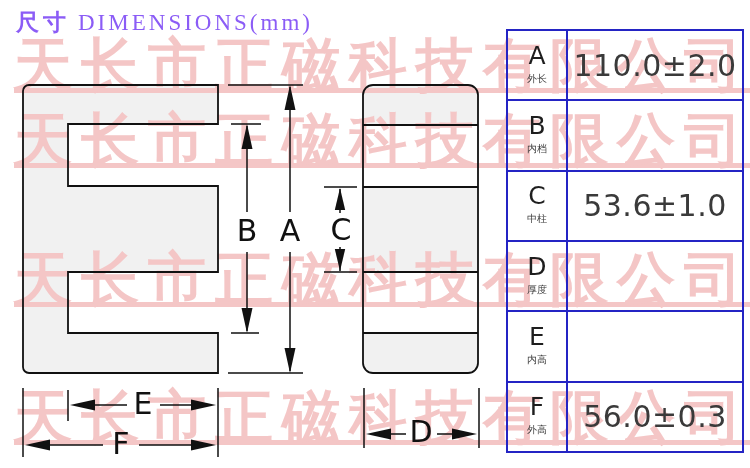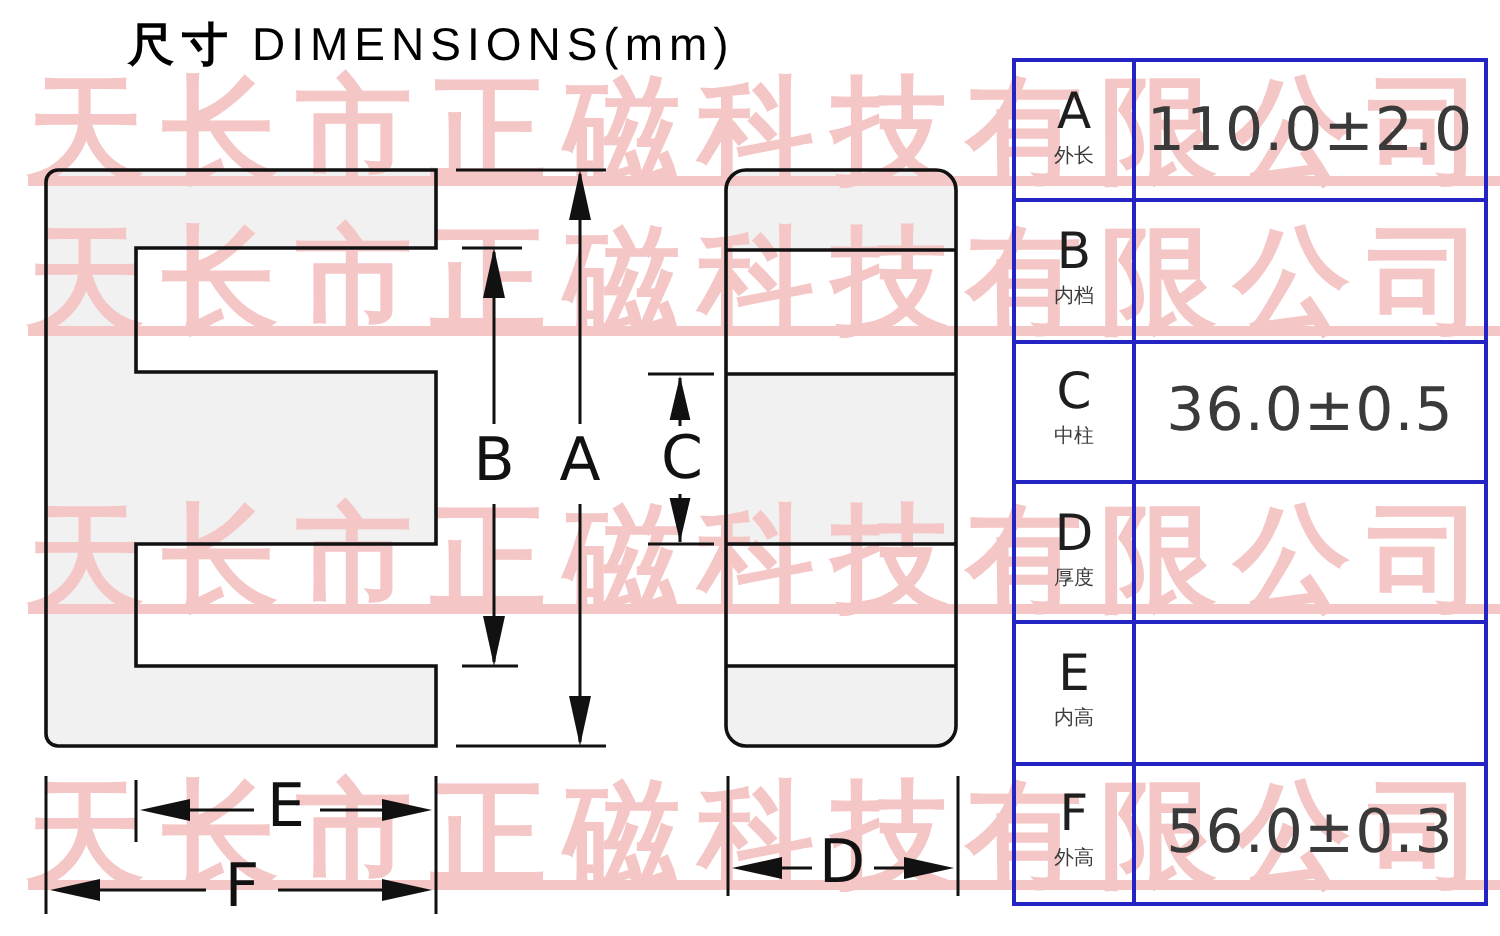--- a/index.html
+++ b/index.html
@@ -2,22 +2,22 @@
 <html style="--wm: #f4c6c6; --tbl: #2424c4;"><head>
 <meta charset="utf-8">
 <style>
   html,body{margin:0;padding:0;background:#ffffff;}
   .stage{
     position:relative;width:750px;height:468px;background:#ffffff;
     overflow:hidden;font-family:"DejaVu Sans","Liberation Sans",sans-serif;
   }
   
   .title{
-    position:absolute;left:16px;top:7px;z-index:5;color:#000000;
-    font-family:Liberation Sans, sans-serif;white-space:nowrap;margin-left:48px;
+    position:absolute;left:16px;top:7px;z-index:5;color:#8b5cf6;
+    font-family:Liberation Serif, serif;white-space:nowrap;
   }
   .title .cn{font-size:23px;font-weight:700;letter-spacing:4px;margin-right:8px;}
   .title .en{font-size:23px;font-weight:400;letter-spacing:3px;}
   
   .wm{
     position:absolute;left:14px;z-index:2;white-space:nowrap;
     font-size:58px;line-height:58px;font-weight:700;letter-spacing:9px;
     color:var(--wm,#f4c6c6);user-select:none;text-decoration:underline;
   }
   
@@ -125,21 +125,21 @@
       <div class="cell-key">
         <span class="letter">B</span>
         <span class="cn">内档</span>
       </div>
     </div>
     <div class="spec-row">
       <div class="cell-key">
         <span class="letter">C</span>
         <span class="cn">中柱</span>
       </div>
-      <div class="cell-val">36.0±0.5</div>
+      <div class="cell-val">53.6±1.0</div>
     </div>
     <div class="spec-row">
       <div class="cell-key">
         <span class="letter">D</span>
         <span class="cn">厚度</span>
       </div>
     </div>
     <div class="spec-row">
       <div class="cell-key">
         <span class="letter">E</span>

